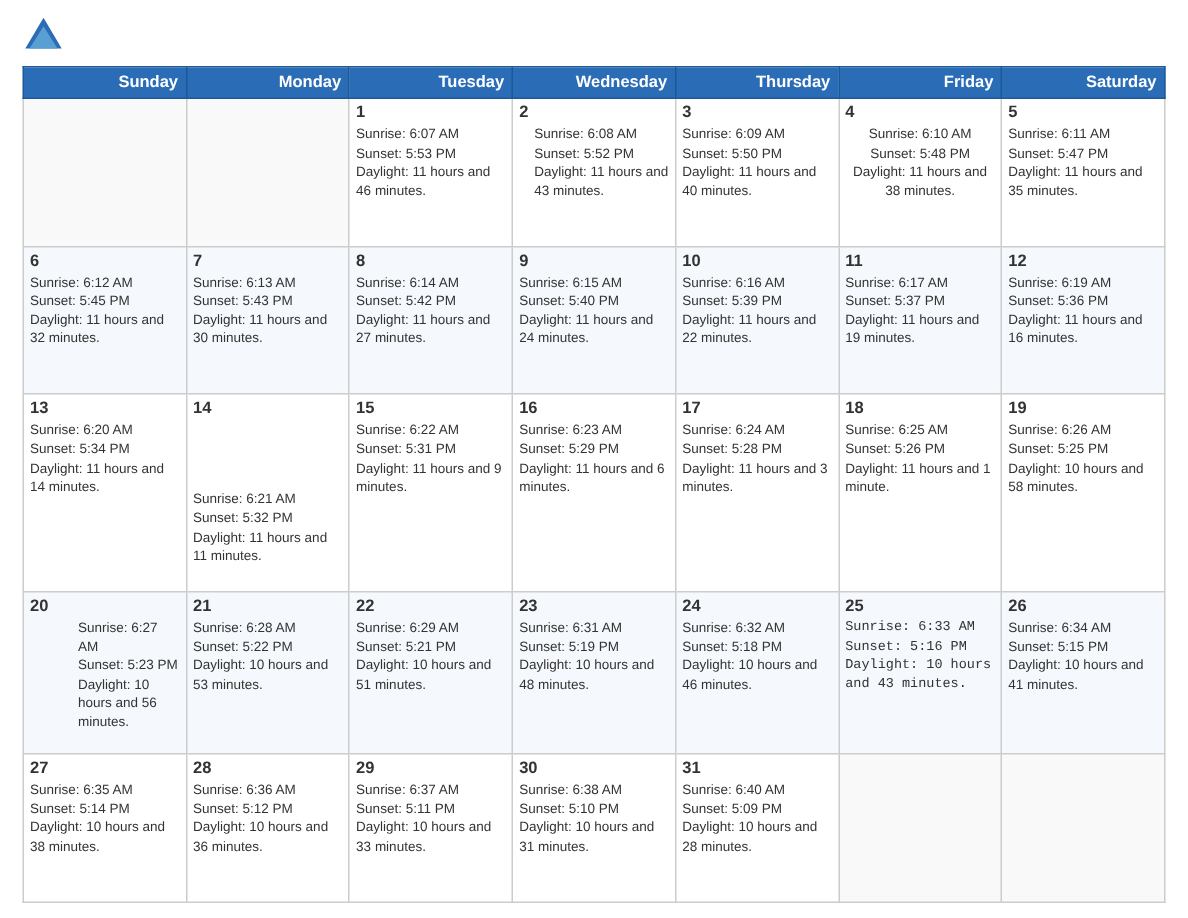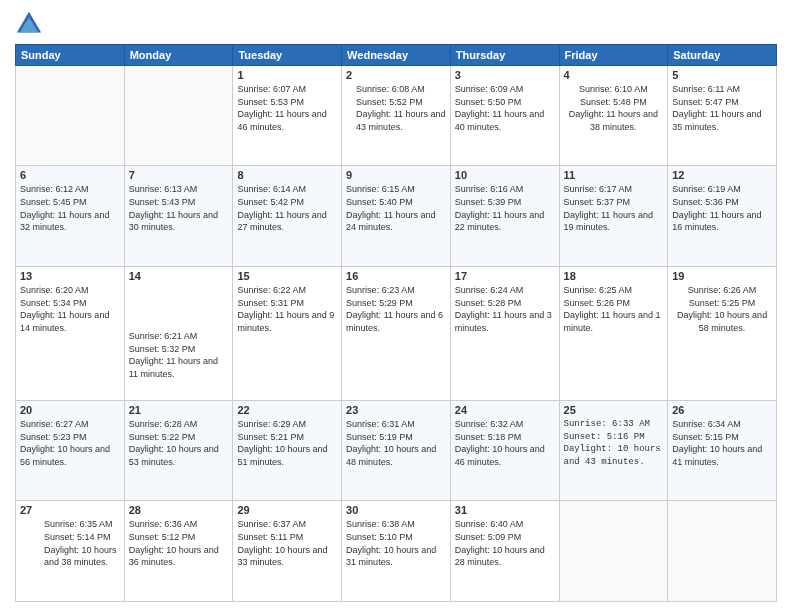--- a/index.html
+++ b/index.html
@@ -58,21 +58,21 @@
       border: 1px solid #ccc;
       border-collapse: collapse;
       width: 100%;
       table-layout: fixed;
     }
     .calendar th {
       background: #2a6cb5;
       color: #fff;
       font-size: 11px;
       padding: 4px 5px;
-      text-align: left;
+      text-align: right;
       border: 1px solid #1a5a9a;
       font-weight: bold;
     }
     .calendar td {
       border: 1px solid #ccc;
       vertical-align: top;
       padding: 3px 4px;
       font-size: 9px;
       color: #333;
       height: 88px;
@@ -244,29 +244,29 @@
 Daylight: 11 hours and 3 minutes.</div>
           </td>
           <td>
             <span class="day-num">18</span>
             <div class="day-info" style="white-space: pre-line;">Sunrise: 6:25 AM
 Sunset: 5:26 PM
 Daylight: 11 hours and 1 minute.</div>
           </td>
           <td>
             <span class="day-num">19</span>
-            <div class="day-info" style="white-space: pre-line; text-align: center;">Sunrise: 6:26 AM
+            <div class="day-info" style="white-space: pre-line;">Sunrise: 6:26 AM
 Sunset: 5:25 PM
 Daylight: 10 hours and 58 minutes.</div>
           </td>
         </tr>
         <tr>
           <td>
             <span class="day-num">20</span>
-            <div class="day-info" style="white-space: pre-line;">Sunrise: 6:27 AM
+            <div class="day-info" style="white-space: pre-line; margin-left: 32px;">Sunrise: 6:27 AM
 Sunset: 5:23 PM
 Daylight: 10 hours and 56 minutes.</div>
           </td>
           <td>
             <span class="day-num">21</span>
             <div class="day-info" style="white-space: pre-line;">Sunrise: 6:28 AM
 Sunset: 5:22 PM
 Daylight: 10 hours and 53 minutes.</div>
           </td>
           <td>
@@ -296,21 +296,21 @@
           <td>
             <span class="day-num">26</span>
             <div class="day-info" style="white-space: pre-line;">Sunrise: 6:34 AM
 Sunset: 5:15 PM
 Daylight: 10 hours and 41 minutes.</div>
           </td>
         </tr>
         <tr>
           <td>
             <span class="day-num">27</span>
-            <div class="day-info" style="white-space: pre-line; margin-left: 24px;">Sunrise: 6:35 AM
+            <div class="day-info" style="white-space: pre-line;">Sunrise: 6:35 AM
 Sunset: 5:14 PM
 Daylight: 10 hours and 38 minutes.</div>
           </td>
           <td>
             <span class="day-num">28</span>
             <div class="day-info" style="white-space: pre-line;">Sunrise: 6:36 AM
 Sunset: 5:12 PM
 Daylight: 10 hours and 36 minutes.</div>
           </td>
           <td>

